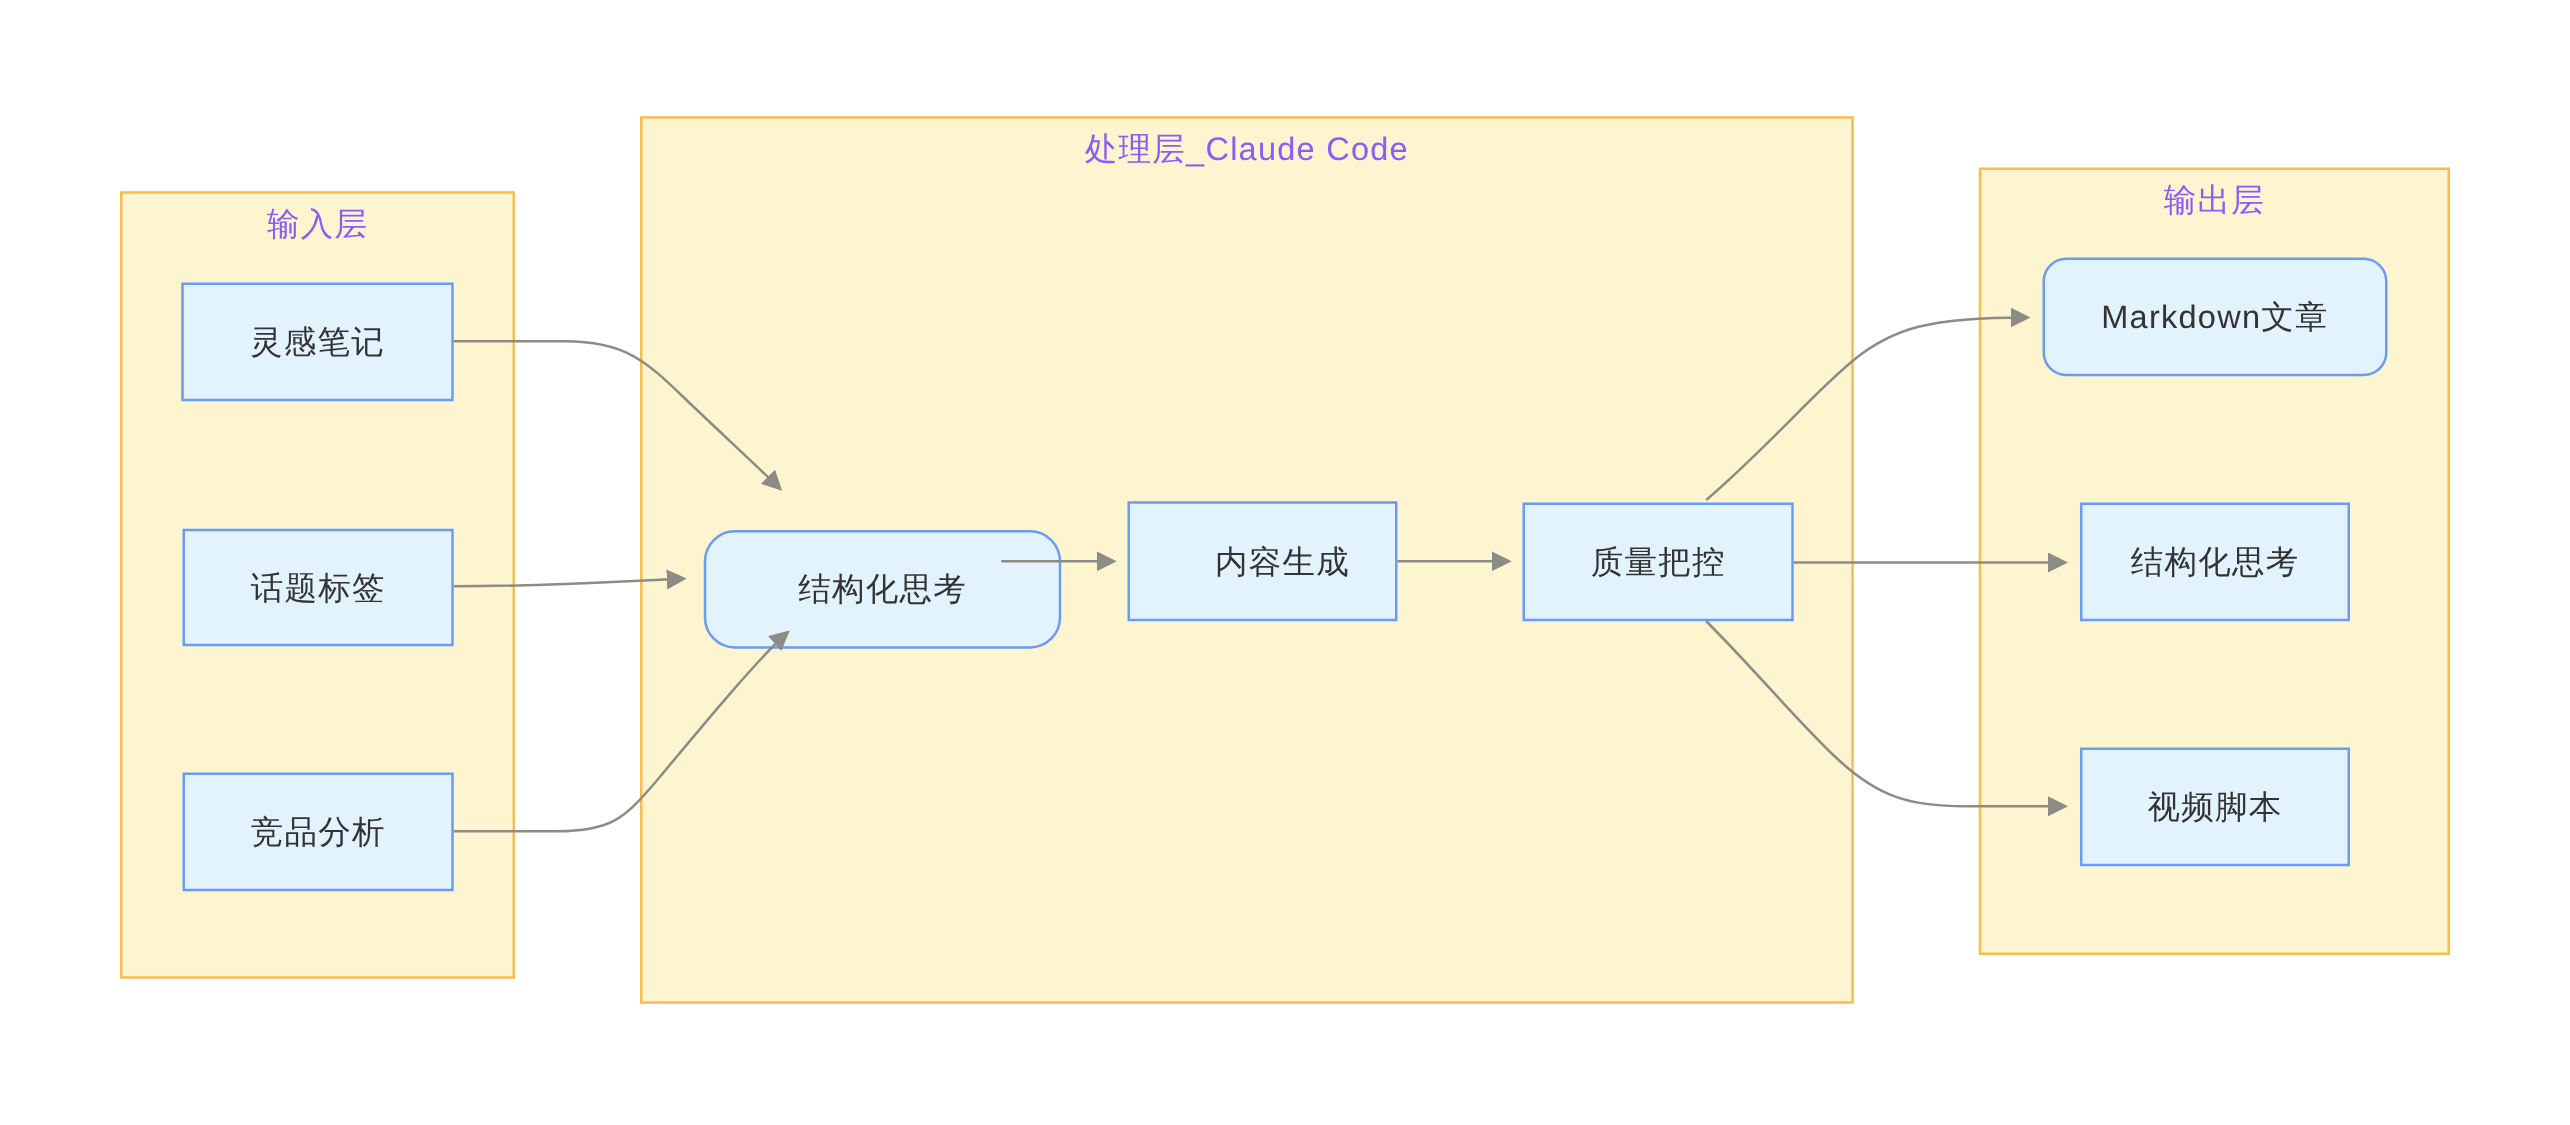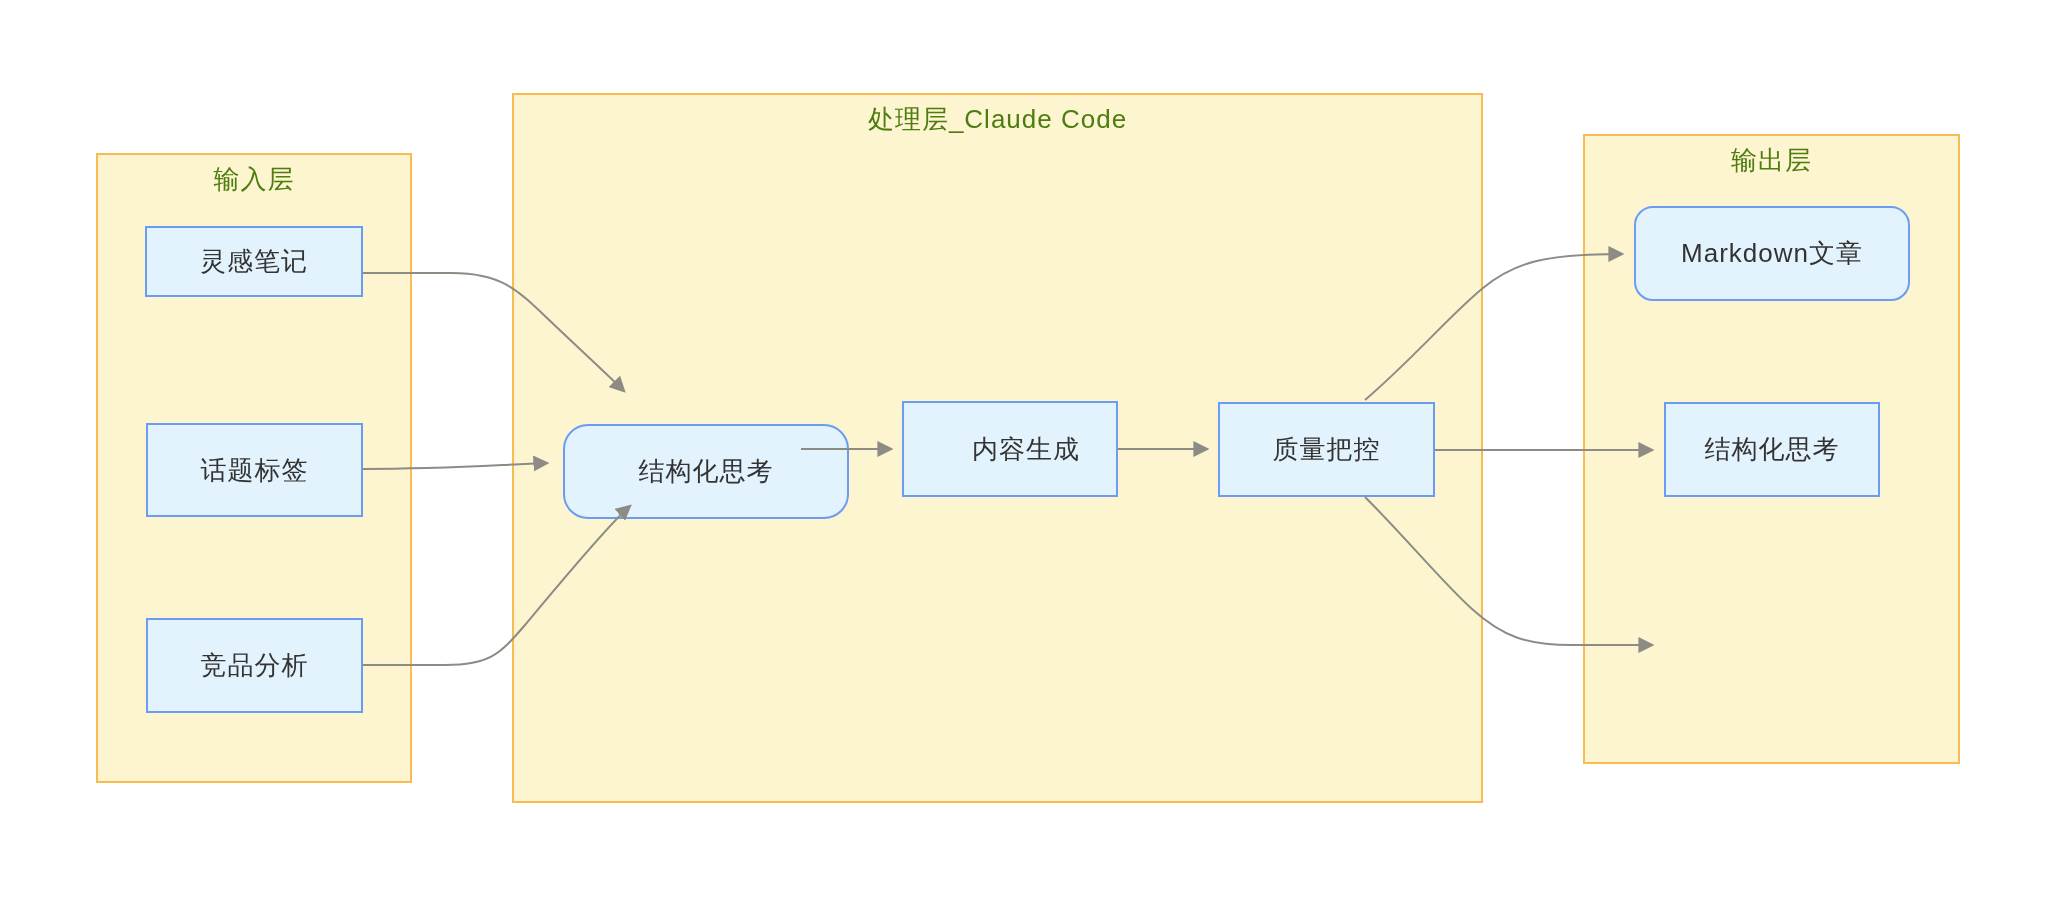--- a/index.html
+++ b/index.html
@@ -22,42 +22,42 @@
     border: 2px solid #F7BC52;
     box-sizing: border-box;
     z-index: 1;
   }
   .group-title {
     display: block;
     width: 100%;
     text-align: center;
     padding-top: 7px;
     font-size: 26px;
-    color: #4d7c0f;
+    color: #8b5cf6;
     letter-spacing: 1px;
   }
   #group-input   { left: 96px;  top: 153px; width: 316px; height: 630px; }
   #group-process { left: 512px; top: 93px;  width: 971px; height: 710px; }
   #group-output  { left: 1583px;top: 134px; width: 377px; height: 630px; }
 
   
   .node {
     position: absolute;
     background: #E2F3FD;
     border: 2px solid #6B9BF2;
     box-sizing: border-box;
     display: flex;
     align-items: center;
     justify-content: center;
     font-size: 26px;
     color: #333333;
     z-index: 2;
     letter-spacing: 1px;
   }
-  #node-inspiration { left: 145px;  top: 226px; width: 218px; height: 71px; }
+  #node-inspiration { left: 145px;  top: 226px; width: 218px; height: 95px; }
   #node-topics      { left: 146px;  top: 423px; width: 217px; height: 94px; }
   #node-competitor  { left: 146px;  top: 618px; width: 217px; height: 95px; }
   #node-thinking    { left: 563px;  top: 424px; width: 286px; height: 95px; border-radius: 25px; }
   #node-generation  { left: 902px;  top: 401px; width: 216px; height: 96px; padding-left: 32px; }
   #node-quality     { left: 1218px; top: 402px; width: 217px; height: 95px; }
   #node-markdown    { left: 1634px; top: 206px; width: 276px; height: 95px; border-radius: 19px; }
   #node-social      { left: 1664px; top: 402px; width: 216px; height: 95px; }
   #node-video       { left: 1664px; top: 598px; width: 216px; height: 95px; }
 
   
@@ -90,20 +90,21 @@
   </div>
 
   <div class="node" id="node-inspiration">灵感笔记</div>
   <div class="node" id="node-topics">话题标签</div>
   <div class="node" id="node-competitor">竞品分析</div>
   <div class="node" id="node-thinking">结构化思考</div>
   <div class="node" id="node-generation">内容生成</div>
   <div class="node" id="node-quality">质量把控</div>
   <div class="node" id="node-markdown">Markdown文章</div>
   <div class="node" id="node-social">结构化思考</div>
+  <div class="node" id="node-video">视频脚本</div>
 
   <svg class="edges" width="2056" height="900" viewBox="0 0 2056 900">
     <defs>
       <marker id="arrowhead" viewBox="0 0 10 10" refX="8.5" refY="5" markerWidth="8" markerHeight="8" orient="auto-start-reverse">
         <path d="M 0 0 L 10 5 L 0 10 z" fill="#8C8C85"></path>
       </marker>
     </defs>
     <path class="edge" marker-end="url(#arrowhead)" d="M 363 273 L 452 273 C 500 273 517 289 547 318 C 587 356 610 377 624 391"></path>
     <path class="edge" marker-end="url(#arrowhead)" d="M 363 469 C 440 469 478 466 547 463"></path>
     <path class="edge" marker-end="url(#arrowhead)" d="M 363 665 L 445 665 C 490 665 500 654 525 625 C 560 583 608 525 630 506"></path>

